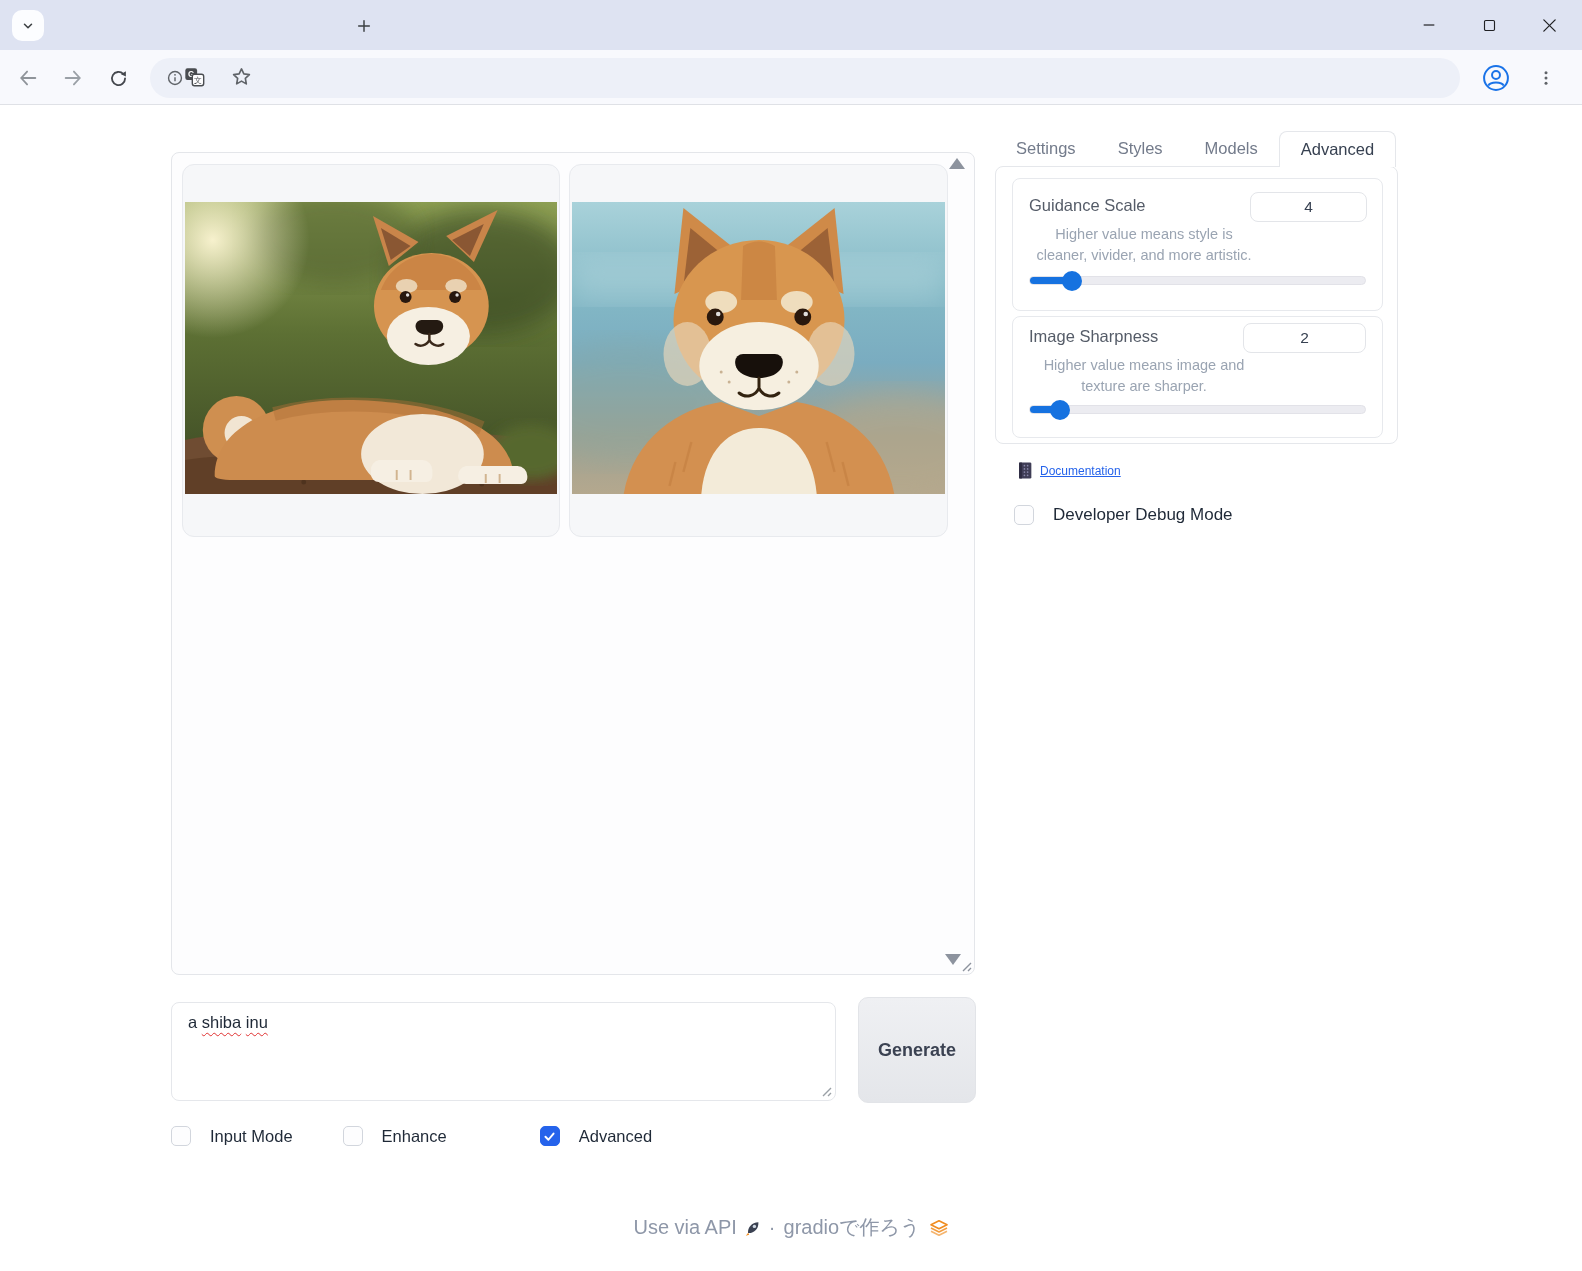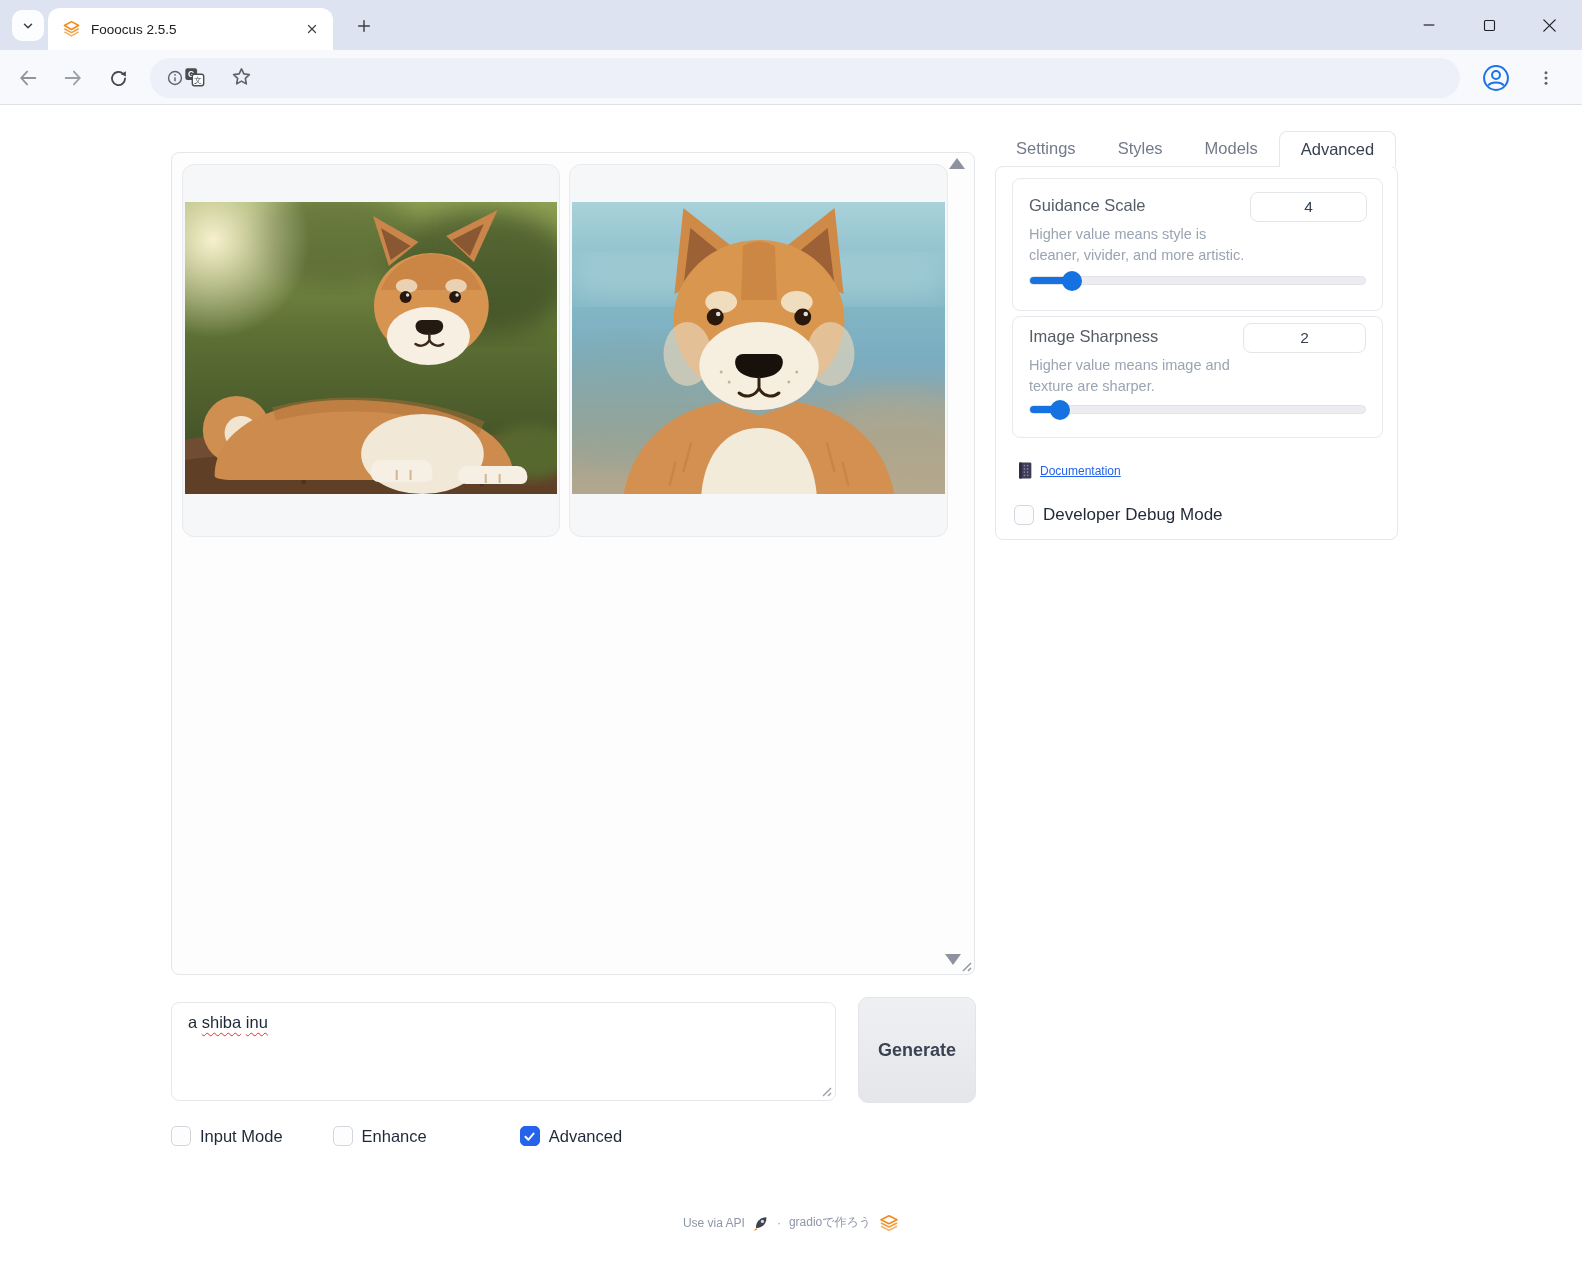--- a/index.html
+++ b/index.html
@@ -27,71 +27,57 @@
   .gcard { position:absolute; top:11px; height:373px; background:#f6f7f9; border:1px solid #e8eaee; border-radius:12px; overflow:hidden; }
   .gcard .ph { position:absolute; left:2px; right:2px; top:37px; height:292px; }
   .gcard svg { display:block; width:100%; height:100%; }
   .tri-up { width:0; height:0; border-left:8px solid transparent; border-right:8px solid transparent; border-bottom:11px solid #8d939e; }
   .tri-down { width:0; height:0; border-left:8px solid transparent; border-right:8px solid transparent; border-top:11px solid #8d939e; }
 
   
   .fx-tabs { position:absolute; left:995px; top:131px; height:36px; display:flex; z-index:3; }
   .fx-tab { height:35px; line-height:35px; padding:0 21px; font-size:16.5px; color:#737b8b; }
   .fx-tab.active { height:36px; color:#374151; font-weight:500; background:#fff; border:1px solid #e5e7eb; border-bottom:none; border-radius:8px 8px 0 0; }
-  .fx-panel { position:absolute; left:995px; top:166px; width:403px; height:374px; background:#fff; border:1px solid #e5e7eb; border-radius:8px; z-index:2; }
+  .fx-panel { position:absolute; left:995px; top:166px; width:403px; height:278px; background:#fff; border:1px solid #e5e7eb; border-radius:8px; z-index:2;text-align:center; }
   .fx-group { position:absolute; left:16px; width:371px; background:#fff; border:1px solid #e7e9ed; border-radius:8px; }
   .grp-label { position:absolute; left:16px; font-size:16.5px; color:#555c68; }
   .grp-desc { position:absolute; left:16px; font-size:14.5px; line-height:1.45; color:#9aa4b2; width:230px; }
   .num-box { position:absolute; height:30px; background:#fff; border:1px solid #e3e5e9; border-radius:8px; font-size:15.5px; color:#374151; display:flex; align-items:center; justify-content:center; }
   .slider { position:absolute; left:16px; right:16px; height:9px; background:#ececf1; border:1px solid #e2e2e8; border-radius:6px; }
   .slider-fill { position:relative; height:100%; background:#1672e0; border-radius:6px 0 0 6px; }
   .slider-thumb { position:absolute; right:-10px; top:50%; transform:translateY(-50%); width:20px; height:20px; background:#1672e0; border-radius:50%; }
   .doc-link { position:absolute; display:flex; align-items:center; gap:6px; }
   .doc-link a { font-size:12px; color:#2563eb; text-decoration:underline; }
   .cb { width:20px; height:20px; background:#fdfdfe; border:1px solid #d2d6dd; border-radius:5px; display:flex; align-items:center; justify-content:center; }
   .cb svg { display:none; }
   .cb.on { background:#2563eb; border-color:#2563eb; }
   .cb.on svg { display:block; }
-  .cb-row { display:flex; align-items:center; gap:9px; }
+  .cb-row { display:flex; align-items:center; gap:19px; }
   .cb-label { font-size:16.5px; color:#1f2937; }
 
   
   .prompt { position:absolute; left:171px; top:1002px; width:665px; height:99px; background:#fff; border:1px solid #e5e7eb; border-radius:8px; padding:10px 16px; font-size:16.5px; color:#1f2937; }
   .sq { text-decoration:underline; text-decoration-style:wavy; text-decoration-color:#e03131; text-decoration-thickness:1px; text-underline-offset:4px; }
   .resize-grip { position:absolute; right:3px; bottom:3px; }
   .gen-btn { position:absolute; left:858px; top:997px; width:118px; height:106px; background:linear-gradient(#eff0f3,#e4e6ea); border:1px solid #e2e4e8; border-radius:10px; font-size:18px; font-weight:700; color:#3b4252; display:flex; align-items:center; justify-content:center; }
   .opts { position:absolute; left:171px; top:1126px; display:flex; gap:50px; }
 
   
-  .footer { position:absolute; left:0; right:0; top:1214px; display:flex; align-items:center; justify-content:center; gap:8px; font-size:12px; color:#8e97a8; }
+  .footer { position:absolute; left:0; right:0; top:1214px; display:flex; align-items:center; justify-content:center; gap:8px; font-size:20px; color:#8e97a8; }
 </style>
 </head>
 <body>
 
 <div class="screen">
 
   <div class="tabstrip">
     <div class="tab-search-btn">
       <svg width="14" height="14" viewBox="0 0 24 24" fill="none" stroke="#3c4043" stroke-width="2.6" stroke-linecap="round" stroke-linejoin="round">
           <polyline points="6 9 12 15 18 9"></polyline>
         </svg>
-    </div>
-    <div class="browser-tab">
-      <svg width="19" height="19" viewBox="0 0 24 24" fill="none" stroke="#f08c1f" stroke-width="2" stroke-linejoin="round">
-        <path d="M12 2 L21 7 L12 12 L3 7 Z"></path>
-        <path d="M3 11 L12 16 L21 11" opacity=".85"></path>
-        <path d="M3 15 L12 20 L21 15" opacity=".7"></path>
-      </svg>
-      <span class="tab-title">Fooocus 2.5.5</span>
-      <span class="tab-close">
-        <svg width="12" height="12" viewBox="0 0 24 24" stroke="#3c4043" stroke-width="2.4" stroke-linecap="round">
-            <line x1="5" y1="5" x2="19" y2="19"></line>
-            <line x1="19" y1="5" x2="5" y2="19"></line>
-          </svg>
-      </span>
     </div>
     <div class="new-tab-btn">
       <svg width="16" height="16" viewBox="0 0 24 24" stroke="#3c4043" stroke-width="2.2" stroke-linecap="round">
           <line x1="12" y1="4" x2="12" y2="20"></line>
           <line x1="4" y1="12" x2="20" y2="12"></line>
         </svg>
     </div>
     <div class="win-controls">
       <span class="win-btn">
         <svg width="16" height="16" viewBox="0 0 24 24" stroke="#202124" stroke-width="1.8">

